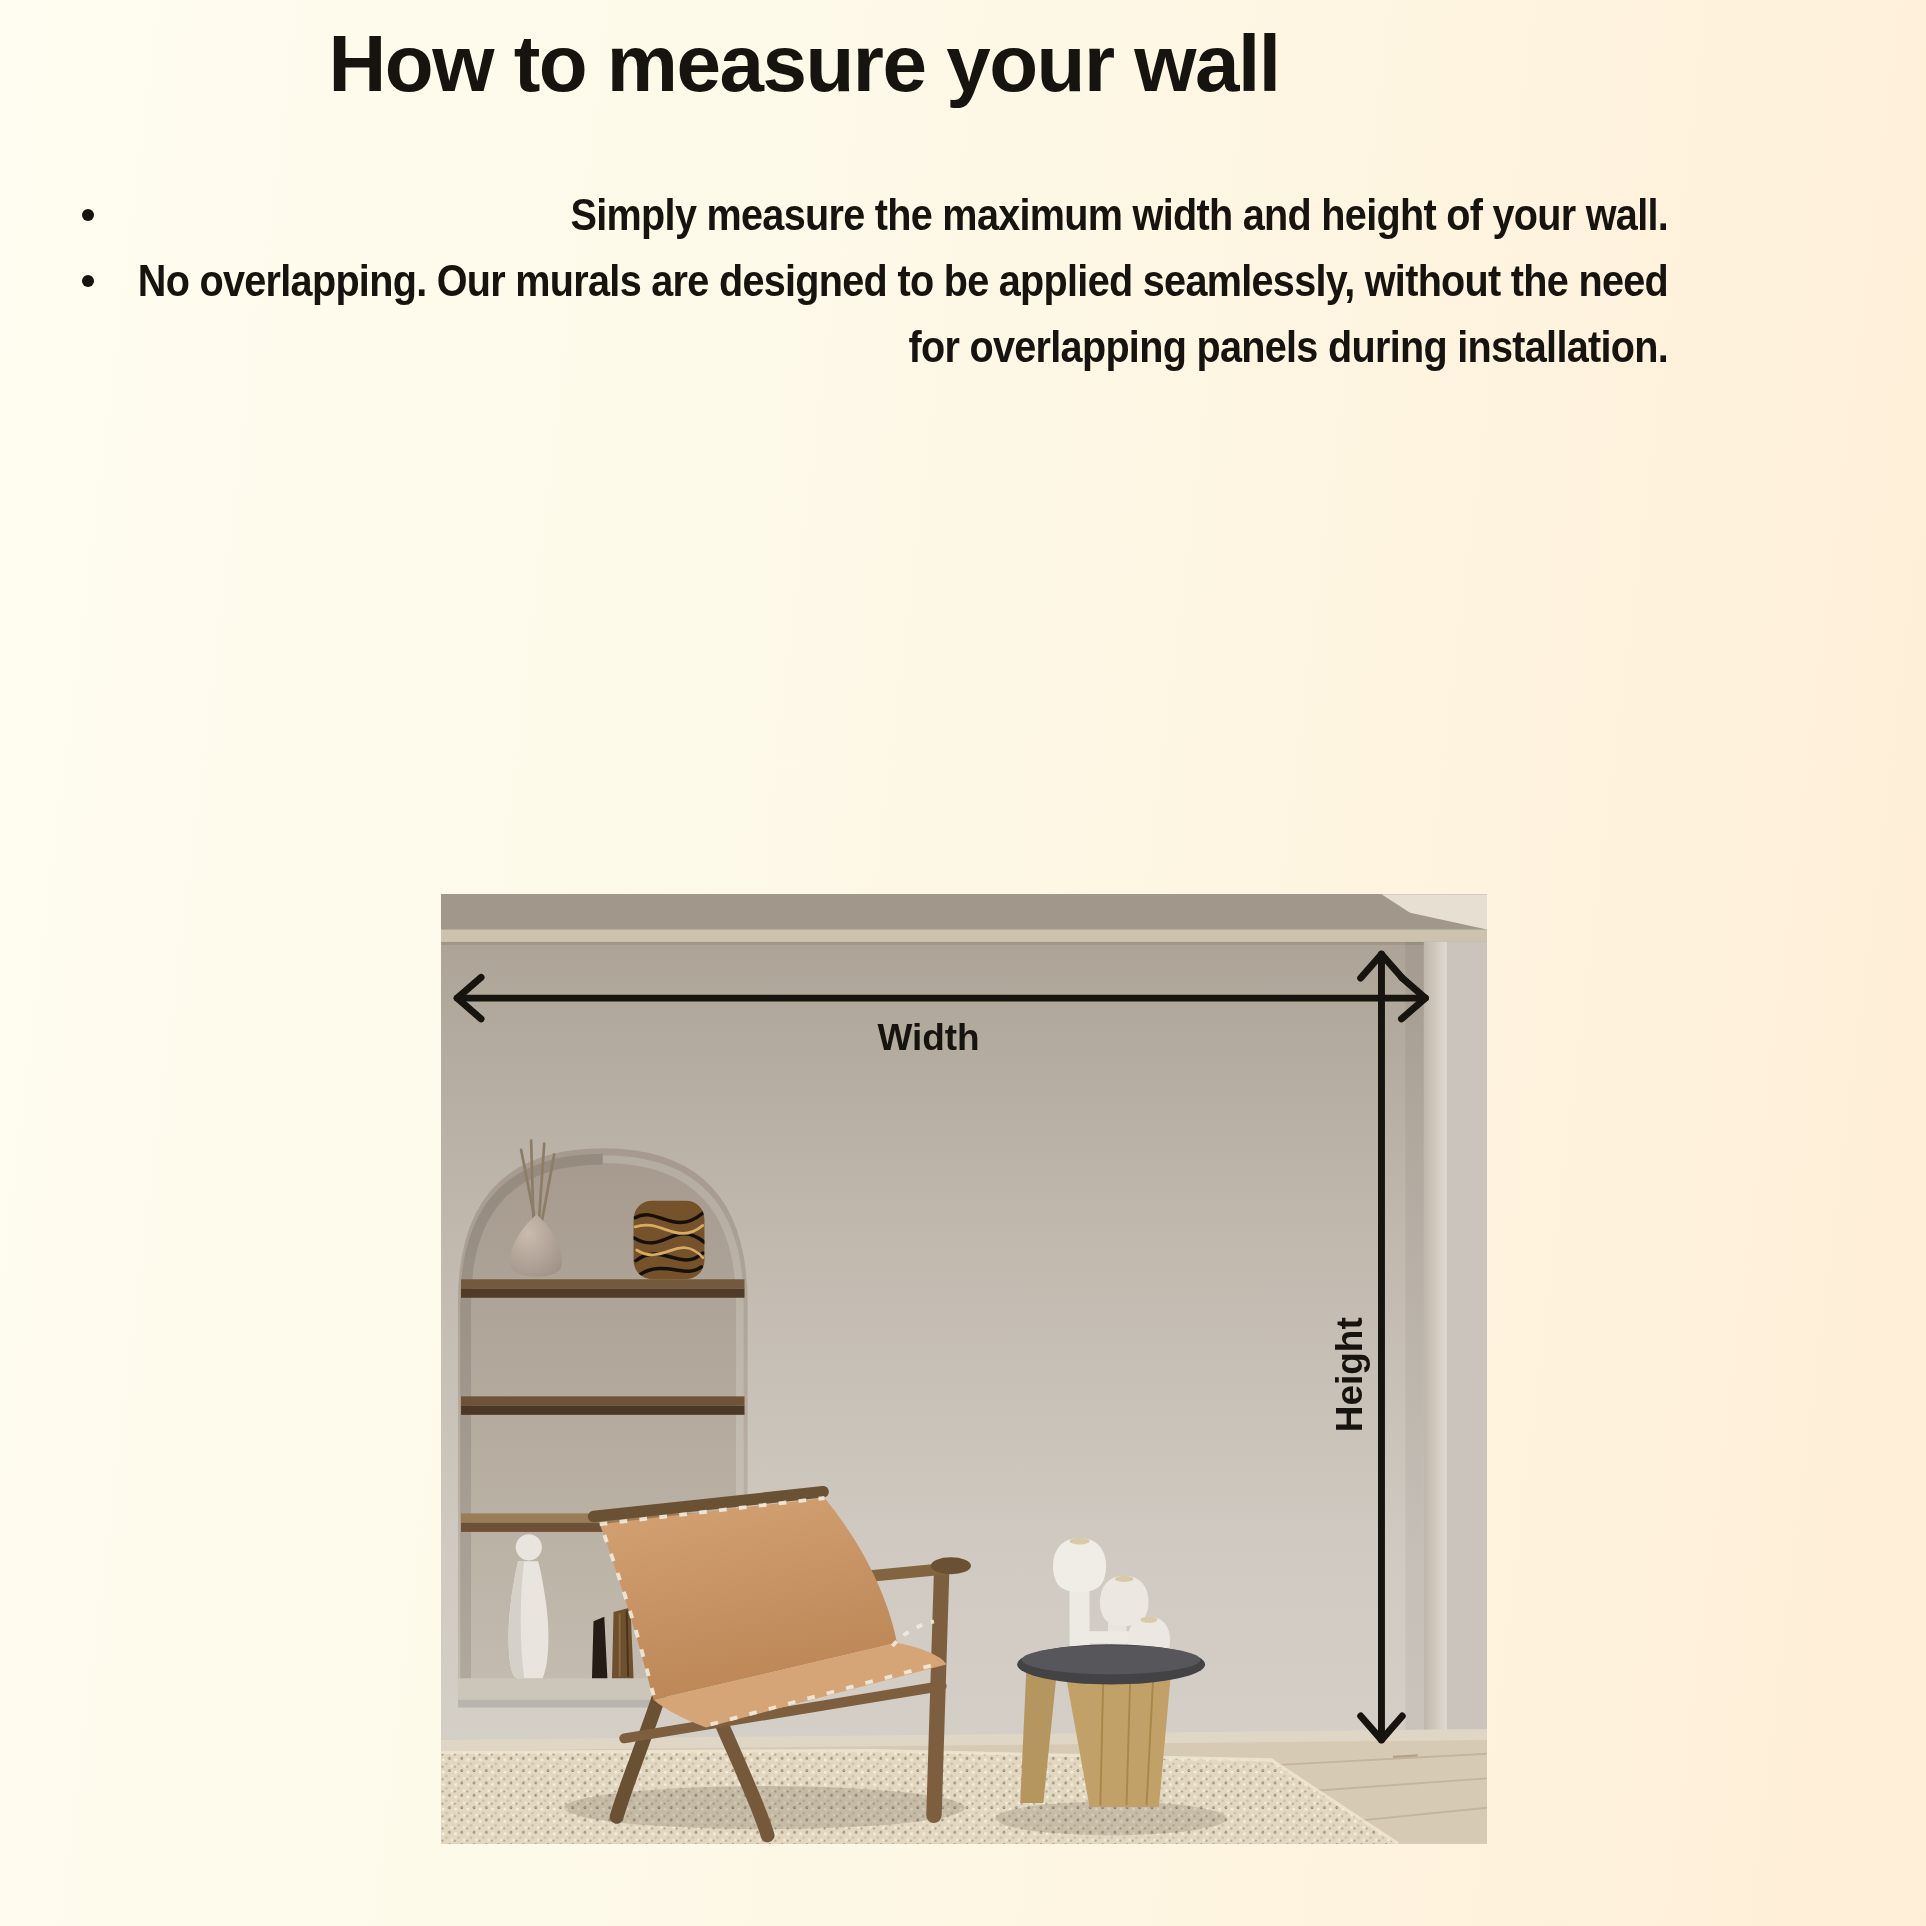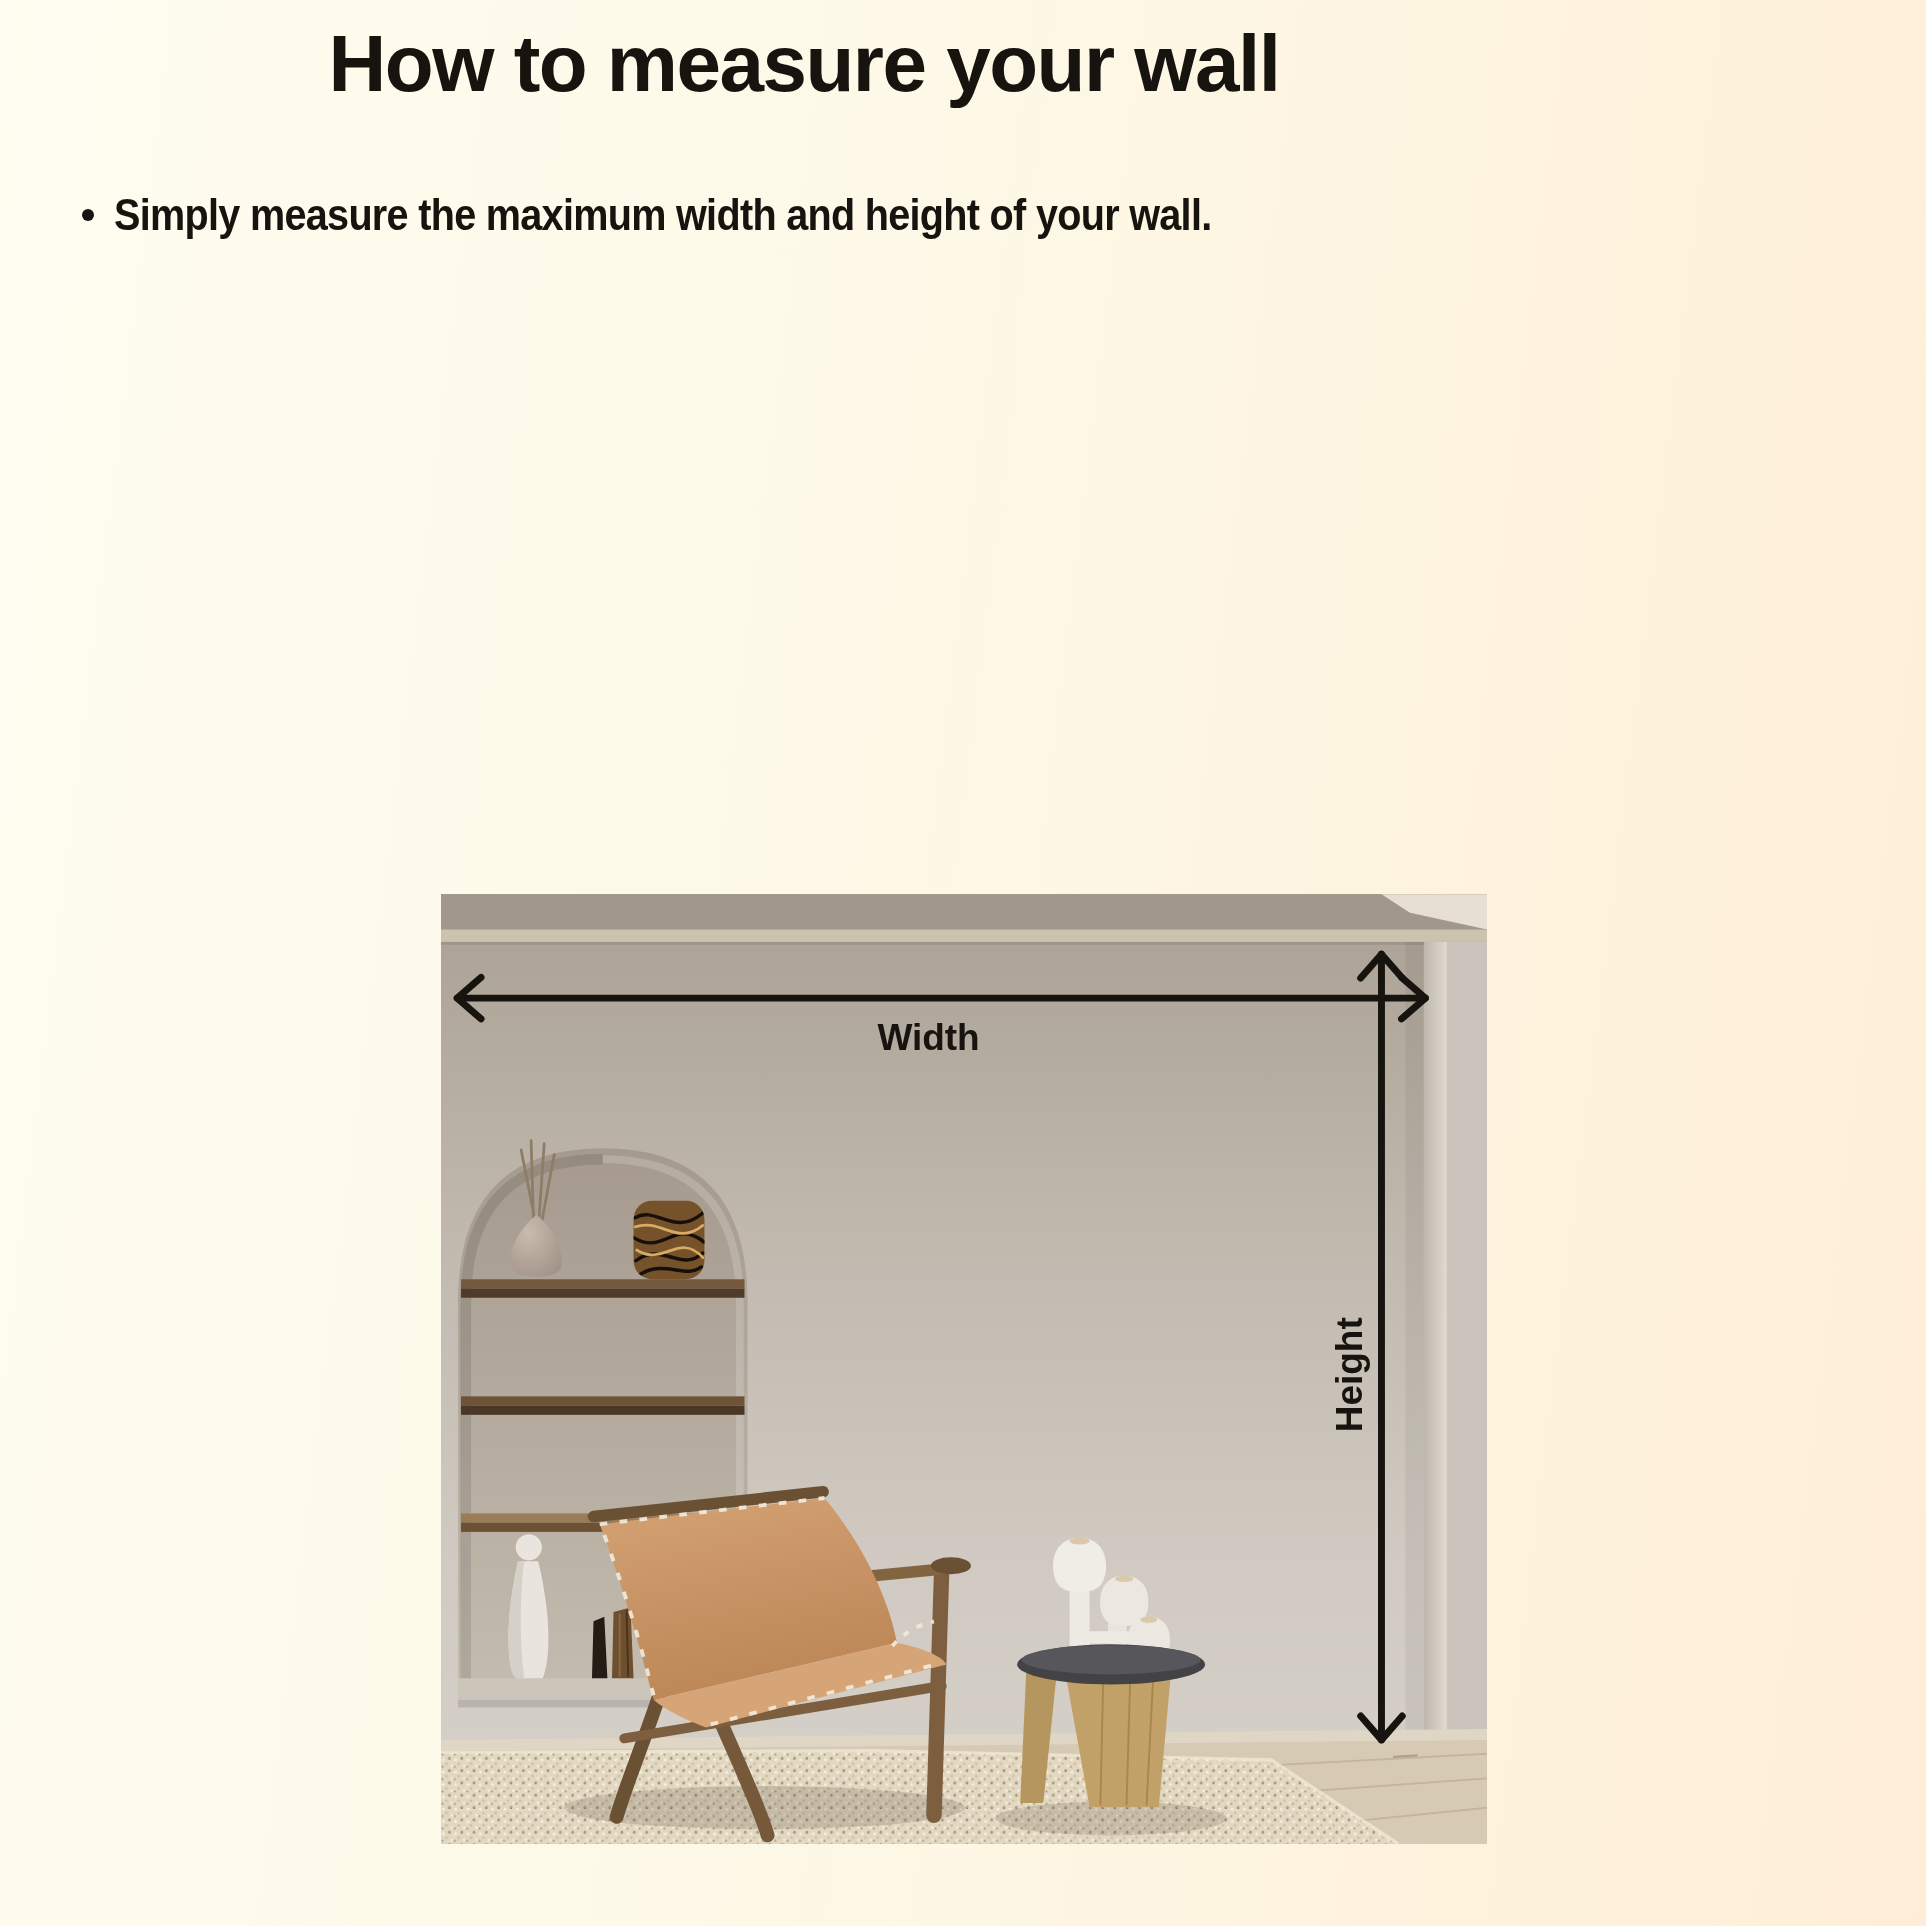--- a/index.html
+++ b/index.html
@@ -28,20 +28,21 @@
     color:var(--ink);
   }
   .instructions{
     position:absolute;
     top:182px;left:77px;width:1803px;
     list-style:none;
   }
   .instructions li{
     position:relative;
     padding-left:37px;
+    text-align:right;
   }
   .instructions li::before{
     content:"";
     position:absolute;
     left:4.6px;top:27px;
     width:12.3px;height:12.3px;
     border-radius:50%;
     background:var(--ink);
   }
   .instructions .line{
@@ -74,20 +75,24 @@
   }
 </style>
 </head>
 <body>
 
 <h1 class="page-title">How to measure your wall</h1>
 
 <ul class="instructions">
     <li>
       <div class="line">Simply measure the maximum width and height of your wall.</div>
+    </li>
+    <li>
+      <div class="line">No overlapping. Our murals are designed to be applied seamlessly, without the need</div>
+      <div class="line">for overlapping panels during installation.</div>
     </li>
   </ul>
 
 <svg class="room-photo" viewBox="0 0 1358 1233" xmlns="http://www.w3.org/2000/svg">
   <defs>
     <linearGradient id="wallGrad" x1="0" y1="0" x2="0" y2="1">
       <stop offset="0" stop-color="#aaa094"></stop>
       <stop offset="0.35" stop-color="#c0b8ad"></stop>
       <stop offset="0.7" stop-color="#d0cac2"></stop>
       <stop offset="1" stop-color="#d6d1c9"></stop>

